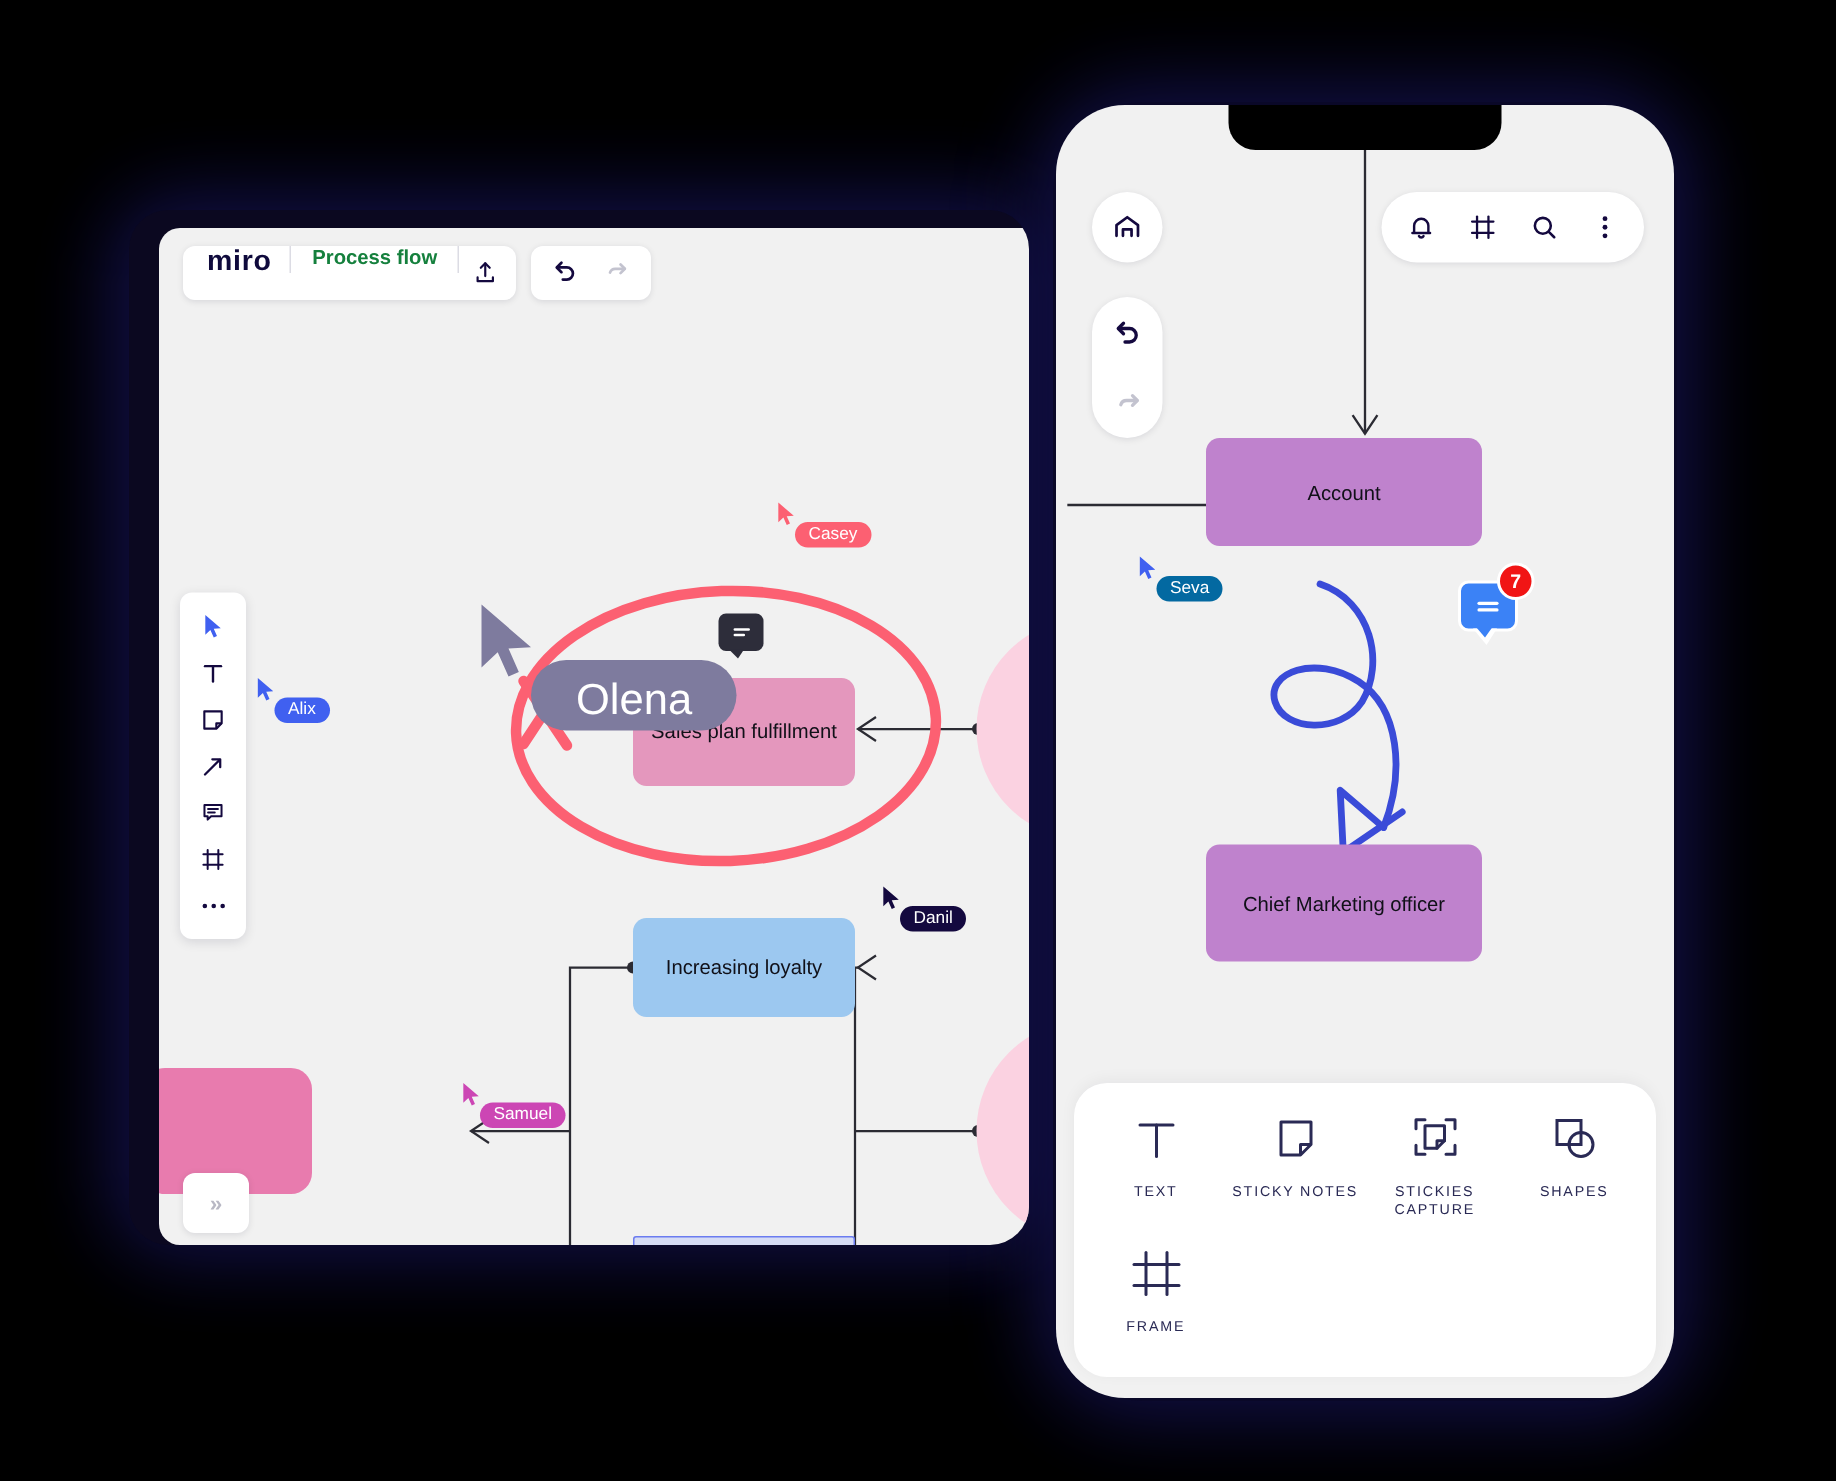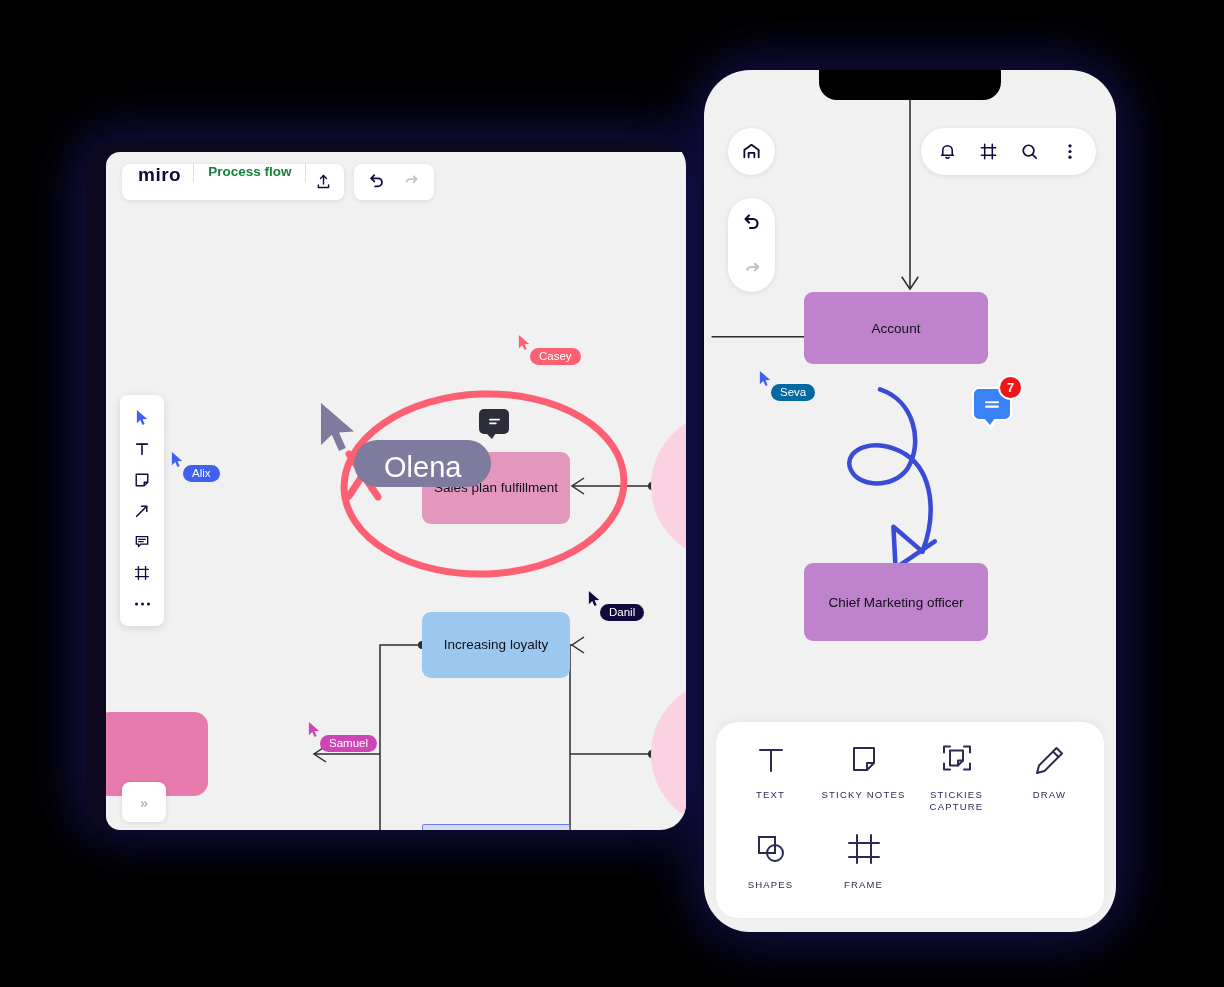--- a/index.html
+++ b/index.html
@@ -519,27 +519,20 @@
             <polyline points="11,4.5 5,4.5 5,10.5"></polyline>
               <polyline points="25,4.5 31,4.5 31,10.5"></polyline>
             <polyline points="11,27.5 5,27.5 5,21.5"></polyline>
               <polyline points="25,27.5 31,27.5 31,21.5"></polyline>
             <path d="M11 8.5h13v10l-5 5h-8z"></path>
               <path d="M24 18.5h-5v5"></path>
           </svg>
           <div class="lbl">STICKIES CAPTURE</div>
         </div>
         <div class="ph-tool">
-          <svg width="36" height="36" viewBox="0 0 36 36" stroke="#2a2a55" stroke-width="2" stroke-linejoin="round" fill="none">
-            <path d="M5 31l2-7.5L24.5 6l5.5 5.5L12.5 29z"></path>
-              <line x1="21" y1="9.5" x2="26.5" y2="15"></line>
-          </svg>
-          <div class="lbl">DRAW</div>
-        </div>
-        <div class="ph-tool">
           <svg width="36" height="36" viewBox="0 0 36 36" stroke="#2a2a55" stroke-width="2" fill="none">
             <rect x="6" y="5" width="16" height="16"></rect>
               <circle cx="22" cy="21" r="8"></circle>
           </svg>
           <div class="lbl">SHAPES</div>
         </div>
         <div class="ph-tool">
           <svg width="36" height="36" viewBox="0 0 36 36" stroke="#2a2a55" stroke-width="2" stroke-linecap="round">
             <line x1="11" y1="3" x2="11" y2="31"></line>
               <line x1="25" y1="3" x2="25" y2="31"></line>

